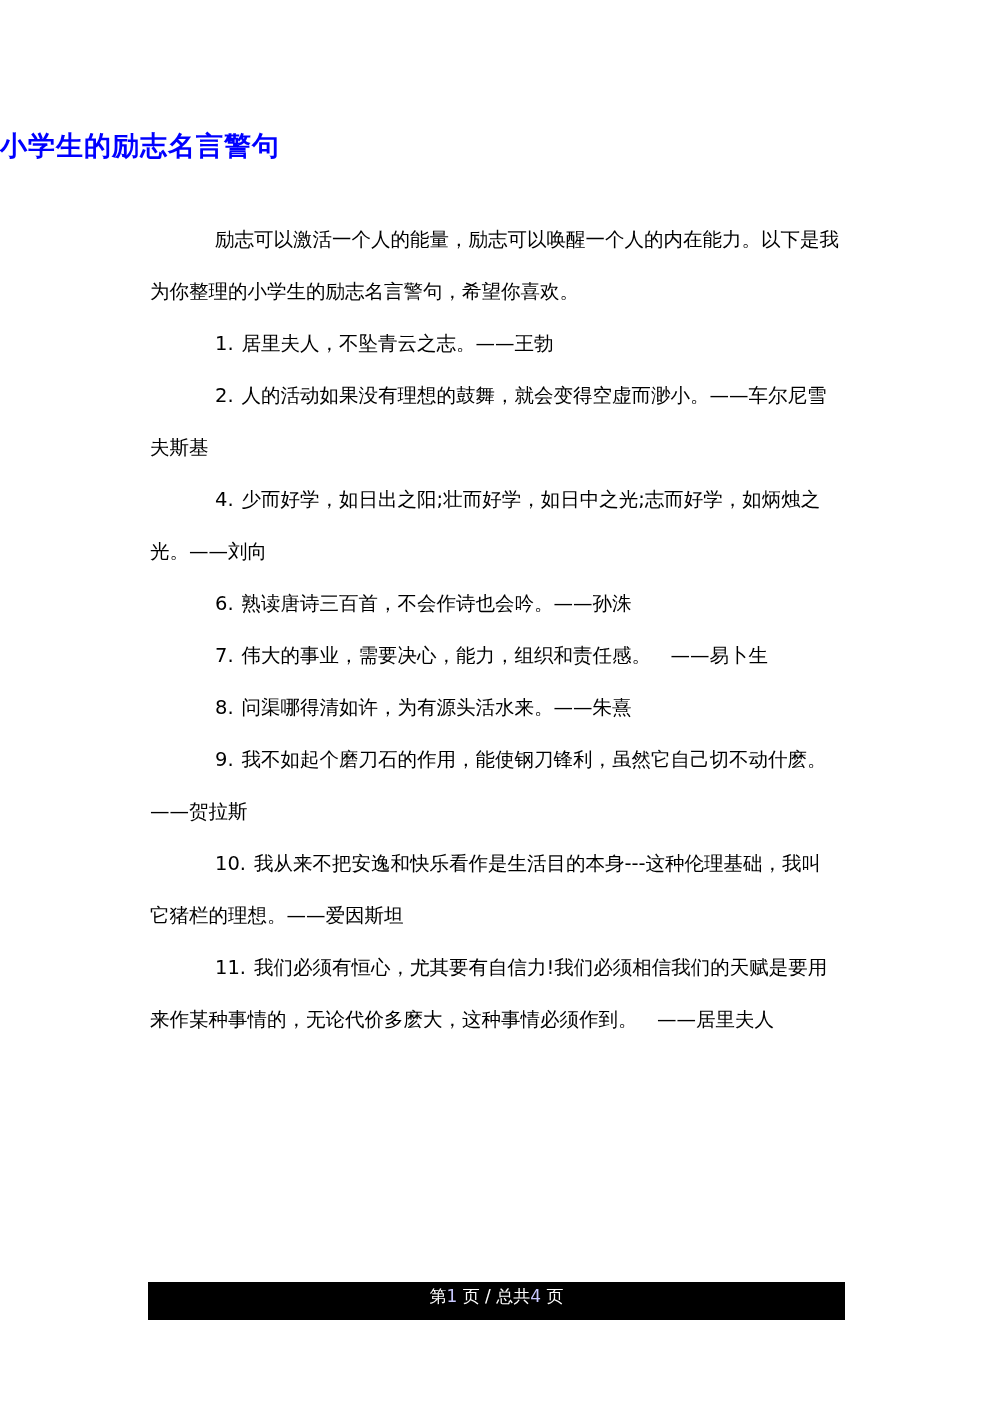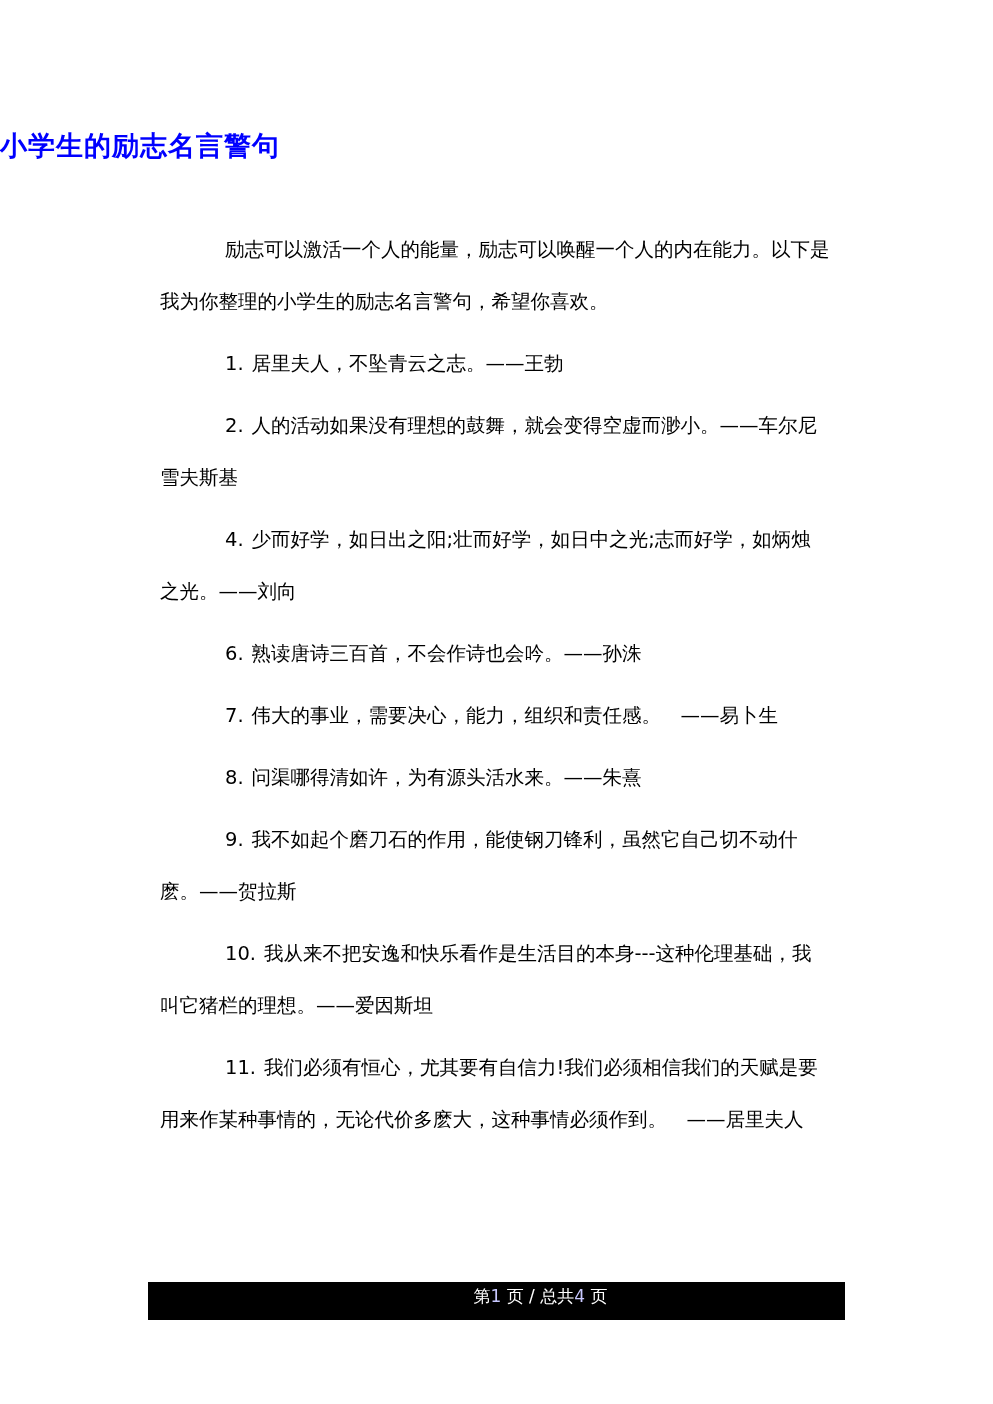--- a/index.html
+++ b/index.html
@@ -29,21 +29,21 @@
     }
     .content {
       position: absolute;
       top: 214px;
       left: 150px;
       width: 690px;
       font-size: 19.5px;
       line-height: 52px;
     }
     .para {
-      margin: 10px;
+      margin: 0;
       text-indent: 65px;
     }
     .para .num {
       margin-right: 8px;
     }
     .footer-bar {
       position: absolute;
       left: 148px;
       top: 1282px;
       width: 697px;
@@ -53,21 +53,20 @@
     .footer-text {
       position: absolute;
       top: 3px;
       left: 0;
       width: 100%;
       text-align: center;
       color: #ffffff;
       font-size: 17px;
       line-height: 22px;
       font-family: "DejaVu Sans", sans-serif;
-      margin-left: 44px;
     }
     .footer-text .pg-num {
       color: #c8c8ff;
     }
   </style>
 </head>
 <body>
 
 <div class="page-title">小学生的励志名言警句</div>
 

